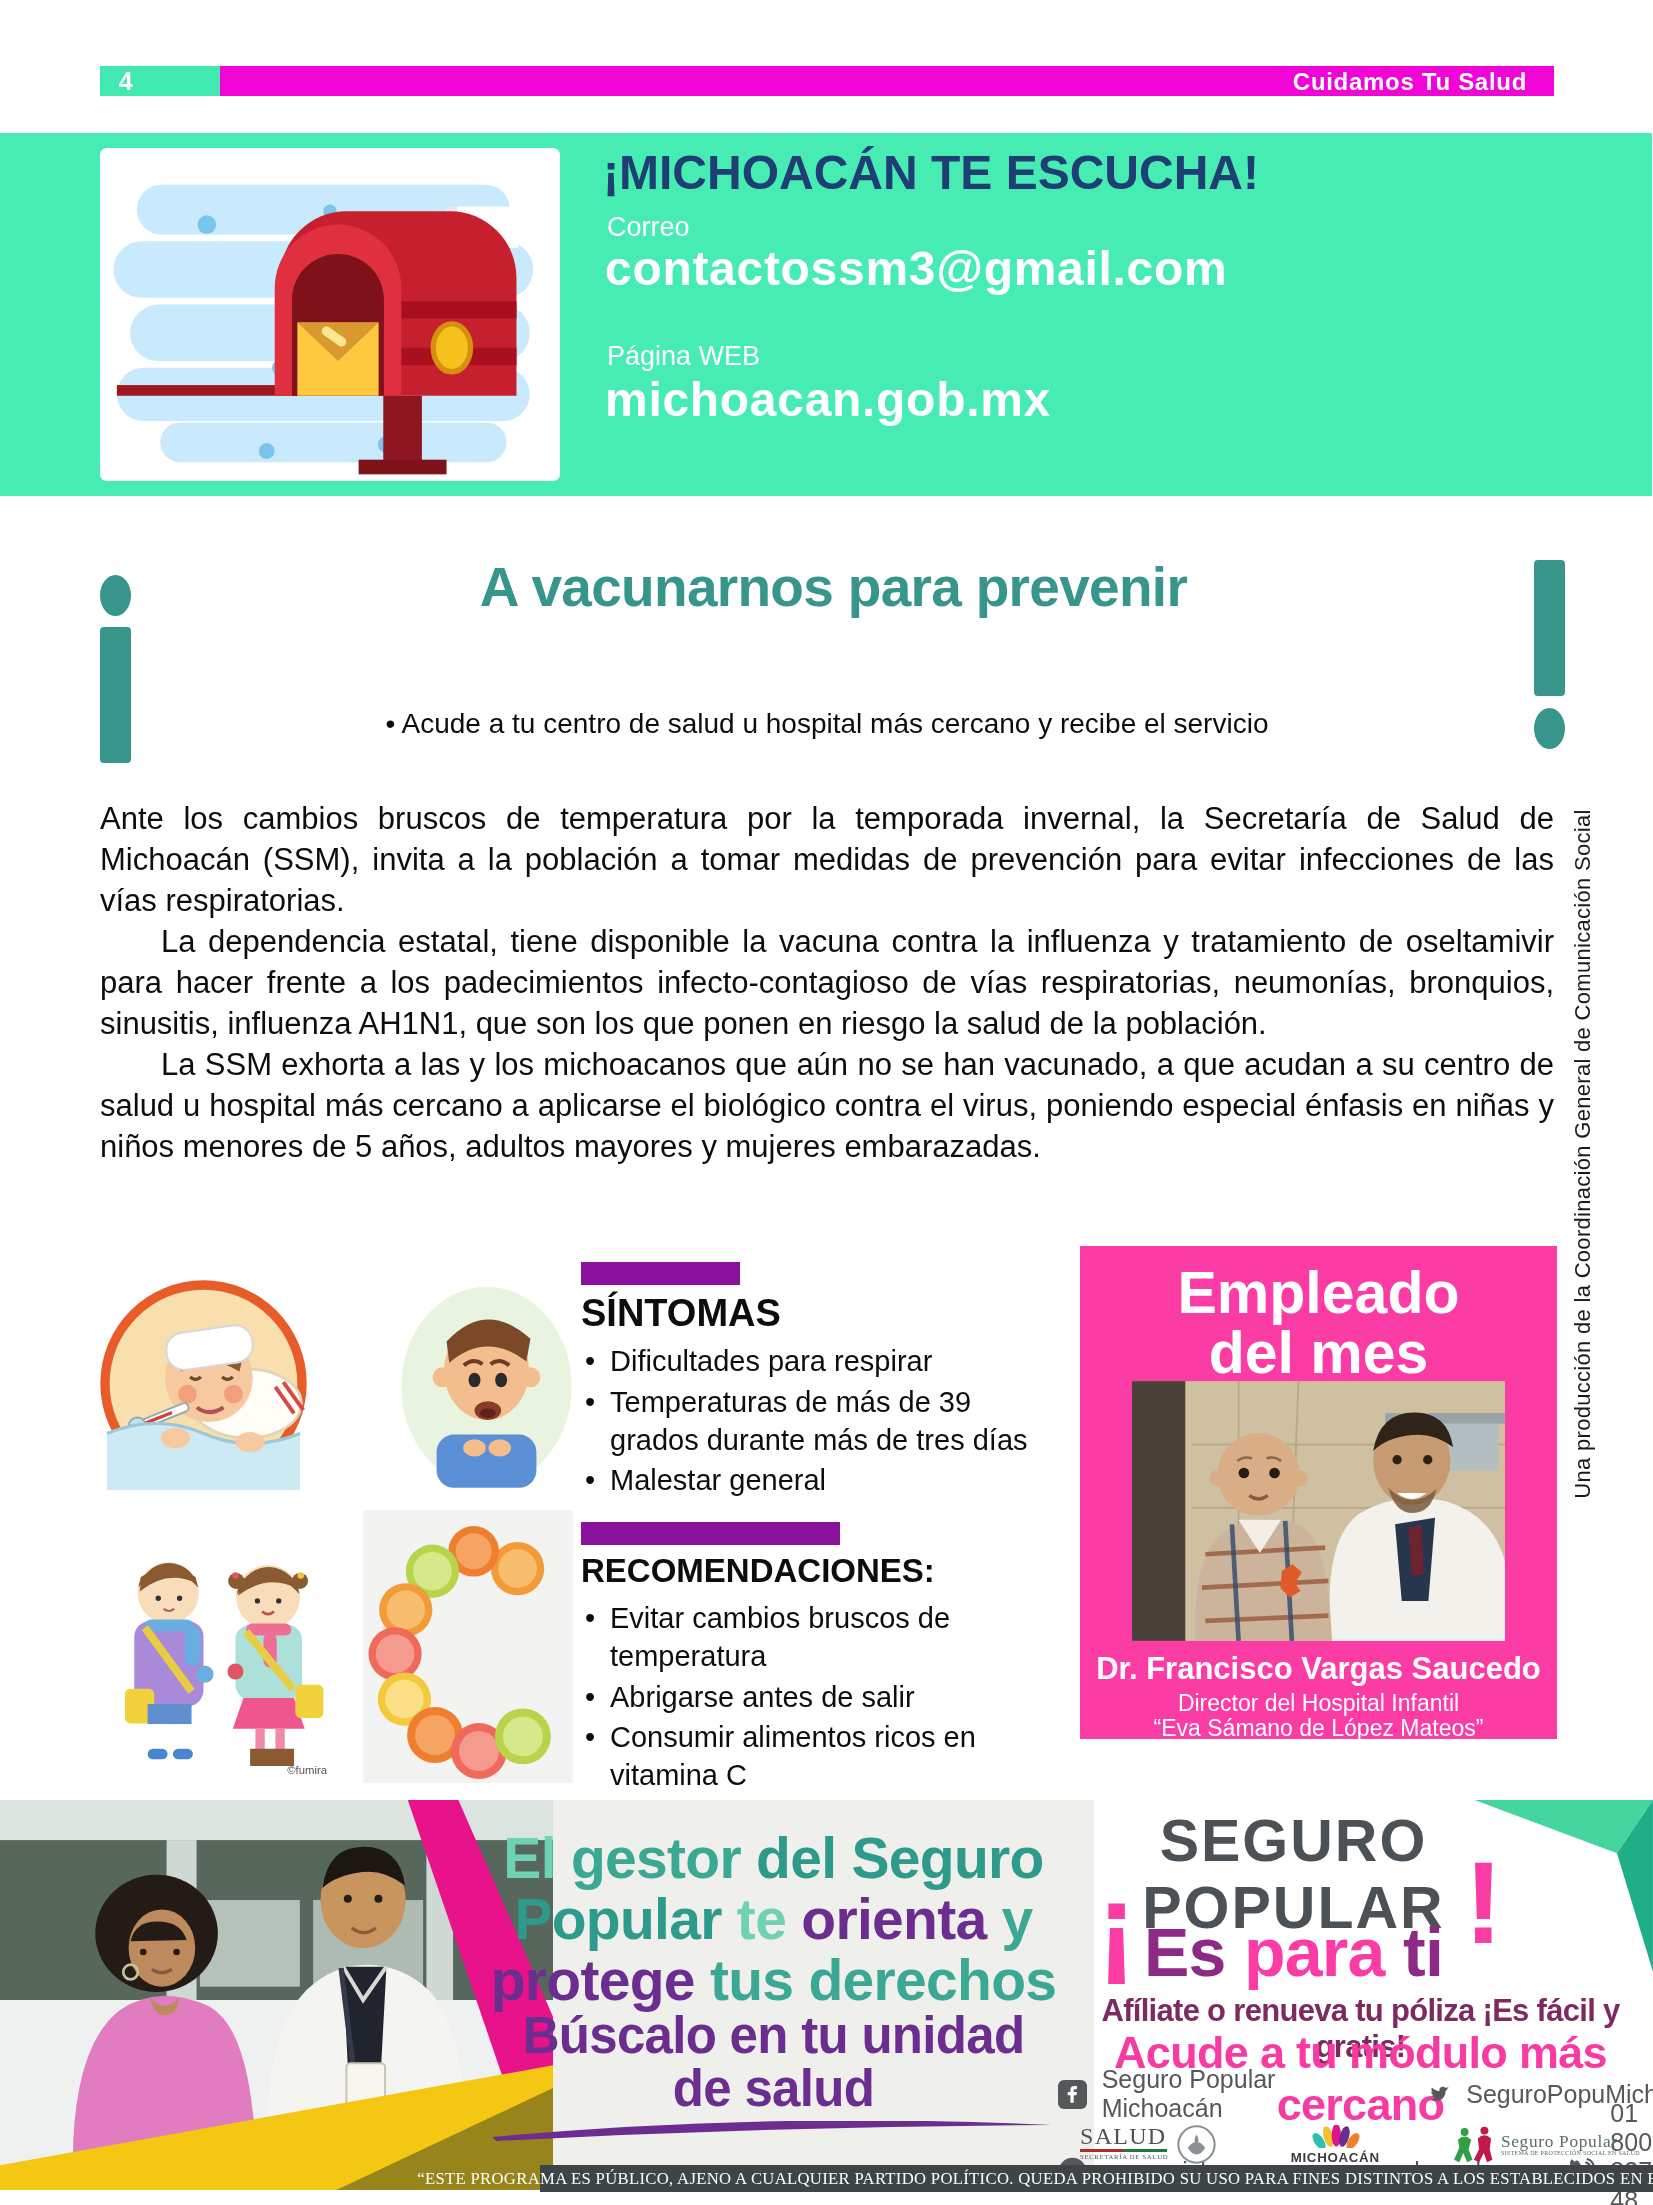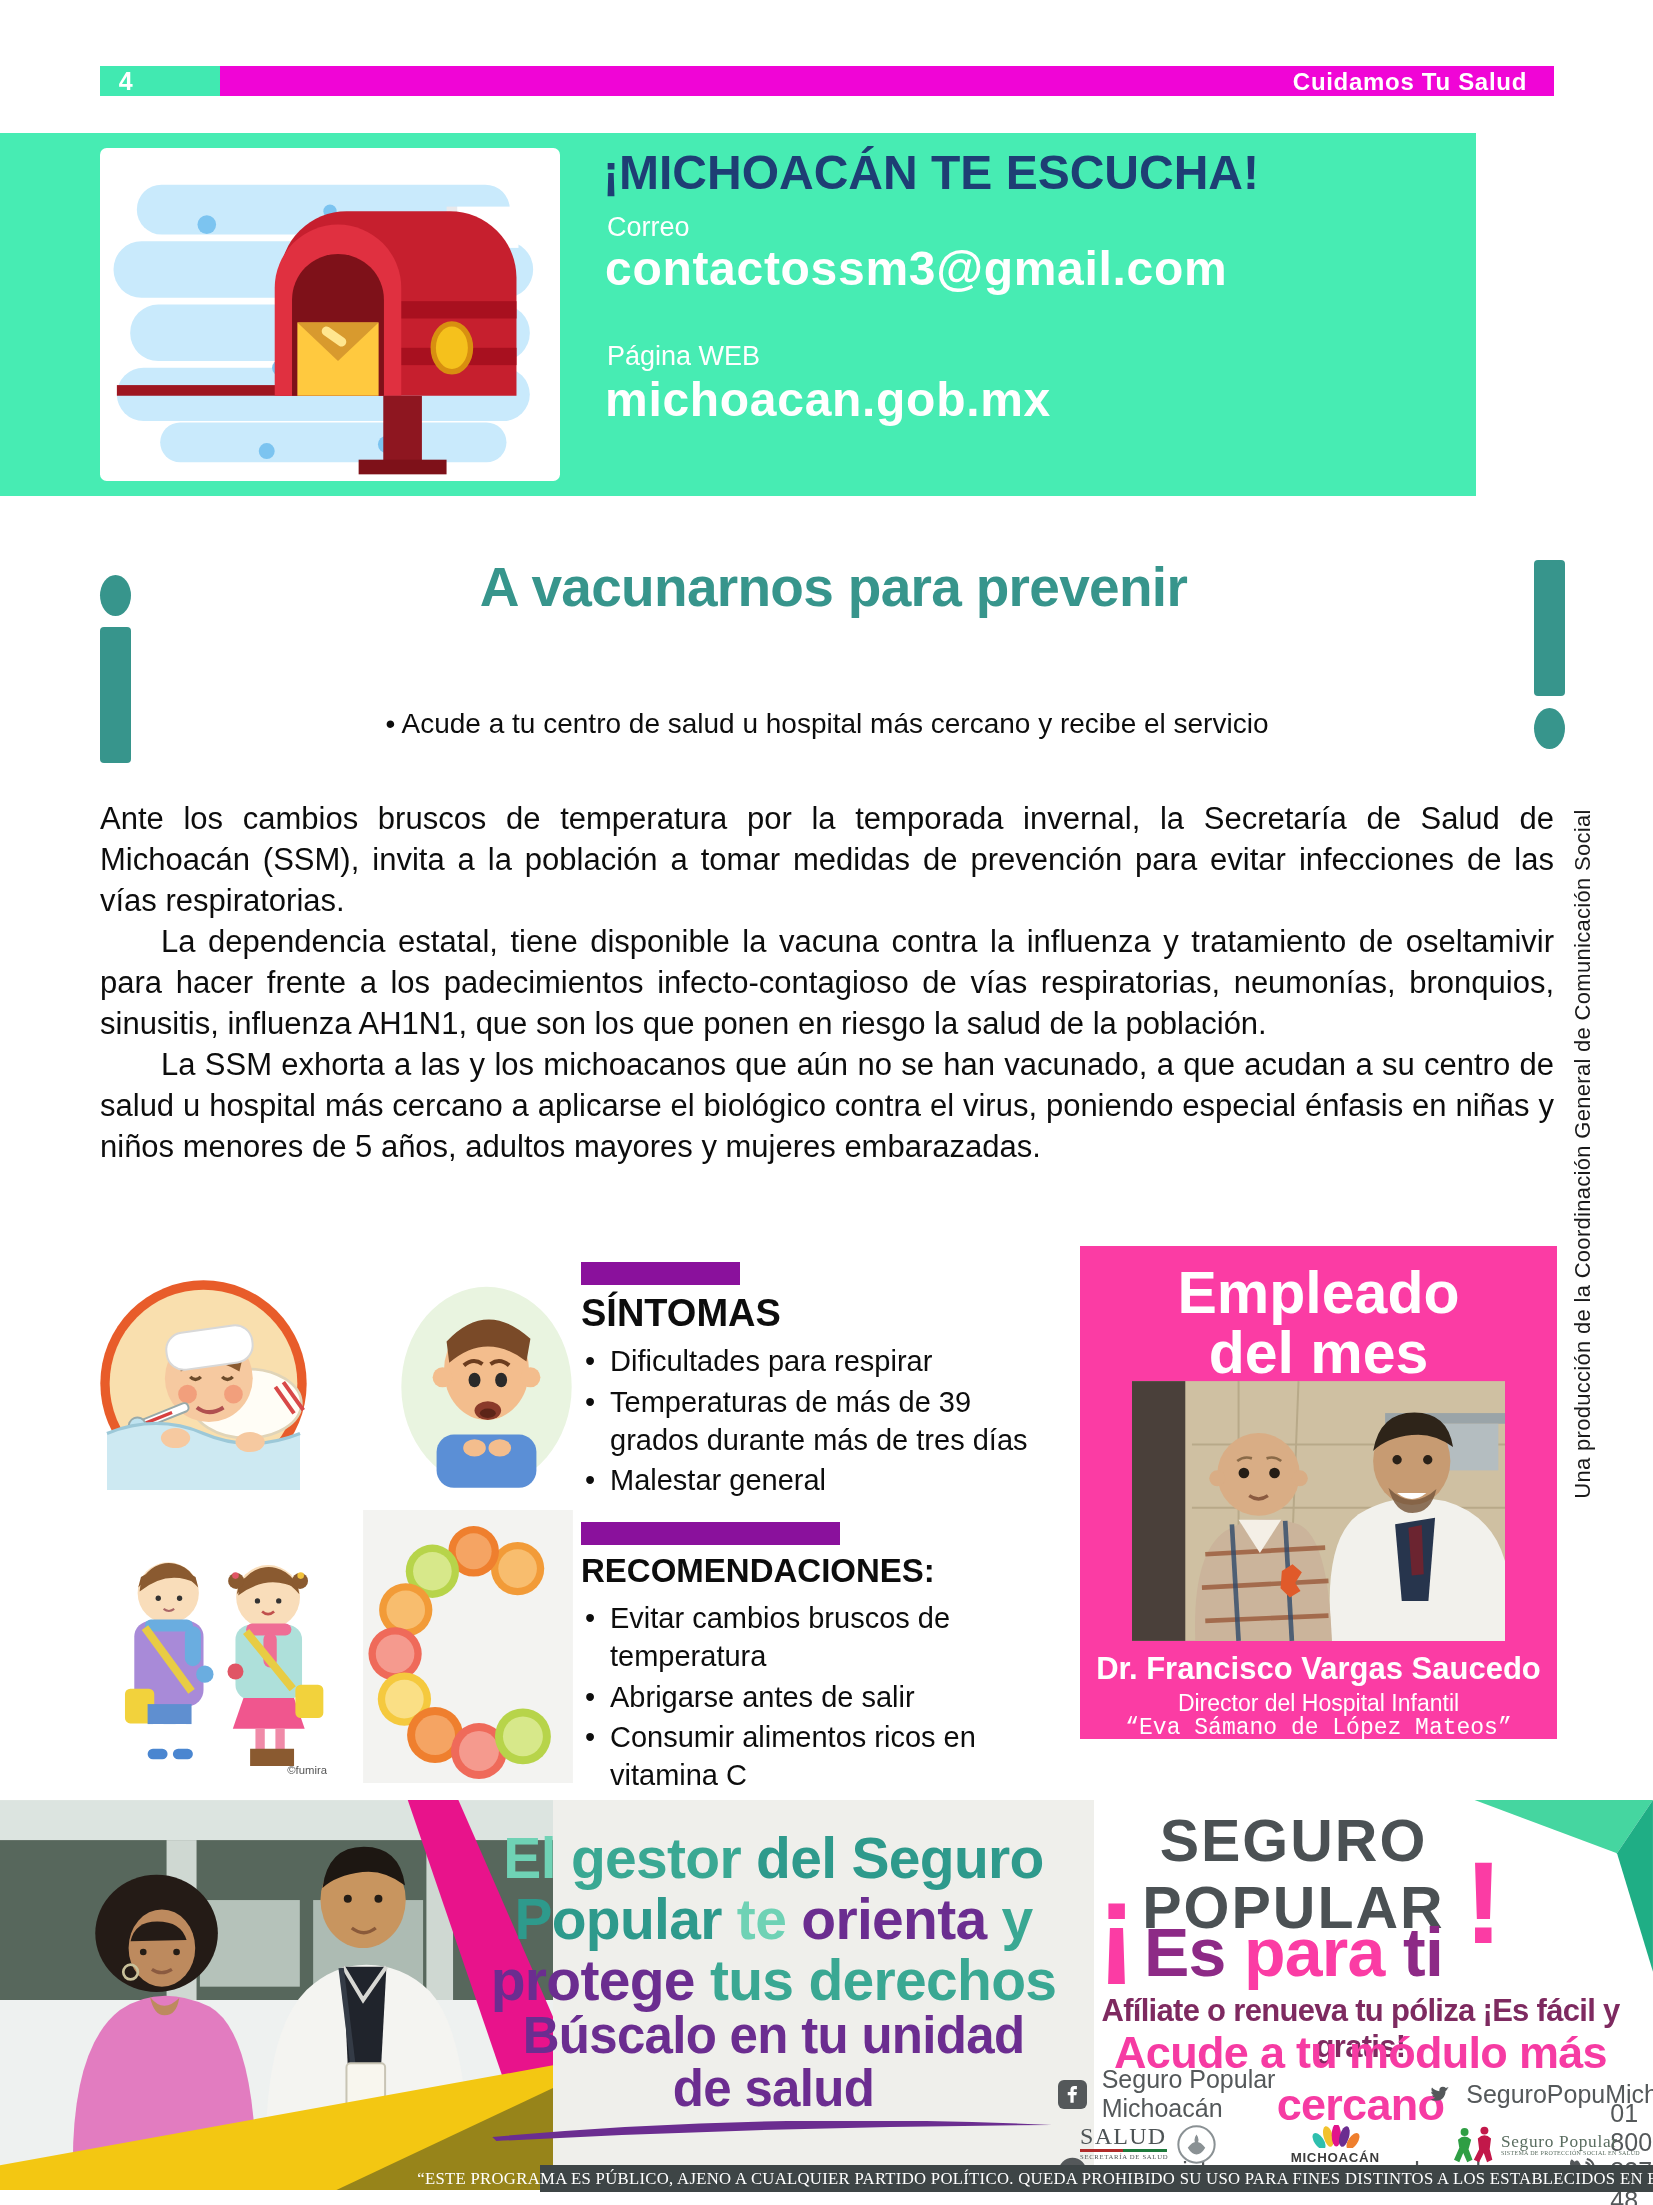--- a/index.html
+++ b/index.html
@@ -6,21 +6,21 @@
   #page{position:relative;width:1654px;height:2205px;background:#ffffff;overflow:hidden;
         font-family:"Liberation Sans",sans-serif;color:#111;}
 
   
   .pagenum-box{position:absolute;left:100px;top:66px;width:120px;height:30px;background:#41e9b1;}
   .pagenum-box span{position:absolute;left:18.7px;top:1.3px;font-size:25px;font-weight:bold;color:#ffffff;}
   .header-bar{position:absolute;left:220px;top:66px;width:1334px;height:30px;background:#f005d6;}
   .header-bar span{position:absolute;right:27px;top:2px;font-size:24px;font-weight:bold;color:#ffffff;letter-spacing:0.7px;}
 
   
-  .banner{position:absolute;left:0;top:133px;width:1476px;height:363px;background:#47ecb3;}
+  .banner{position:absolute;left:0;top:133px;width:1652px;height:363px;background:#47ecb3;}
   .mailbox-card{position:absolute;left:100px;top:14.7px;width:460px;height:333px;background:#ffffff;border-radius:6.7px;}
   .banner-title{position:absolute;left:603px;top:12px;font-size:48px;font-weight:bold;color:#1e3e74;letter-spacing:0px;}
   .banner-label{position:absolute;left:607px;font-size:27px;color:#ffffff;}
   .banner-label.correo{top:79px;}
   .banner-label.web{top:208px;}
   .banner-value{position:absolute;left:605px;font-size:48px;font-weight:bold;color:#ffffff;letter-spacing:0.7px;}
   .banner-value.mail{top:108px;}
   .banner-value.site{top:239px;}
 
   
@@ -58,21 +58,21 @@
   .blist li::before{content:"•";position:absolute;left:4px;top:0;}
 
   
   .empleado{position:absolute;left:1080px;top:1246px;width:477px;height:493px;background:#fb3ca4;}
   .empleado-title{position:absolute;left:0;top:17.3px;width:100%;text-align:center;color:#ffffff;
                   font-size:59px;font-weight:bold;line-height:60px;}
   .empleado-photo{position:absolute;left:52px;top:135px;width:373px;height:260px;}
   .empleado-name{position:absolute;left:0;top:405px;width:100%;text-align:center;color:#ffffff;font-size:31px;font-weight:bold;}
   .empleado-role{position:absolute;left:0;width:100%;text-align:center;color:#ffffff;font-size:23px;}
   .role1{top:444px;}
-  .role2{top:469px;font-family:Liberation Mono, monospace;}
+  .role2{top:469px;}
   
   .vc-wrap{position:absolute;left:1570px;top:634px;width:27px;height:1040px;}
   .vc-wrap .vc{position:absolute;left:-507px;top:507px;width:1040px;transform:rotate(-90deg);
                text-align:center;font-size:22px;color:#1a1a1a;letter-spacing:0.3px;}
 
   
   .ad-gray{position:absolute;left:0;top:1800px;width:1094px;height:390px;background:#efefeb;}
   .ad-photo{position:absolute;left:0;top:1800px;width:553px;height:390px;}
   .ad-corner{position:absolute;left:1400px;top:1800px;width:253px;height:193px;}
 

